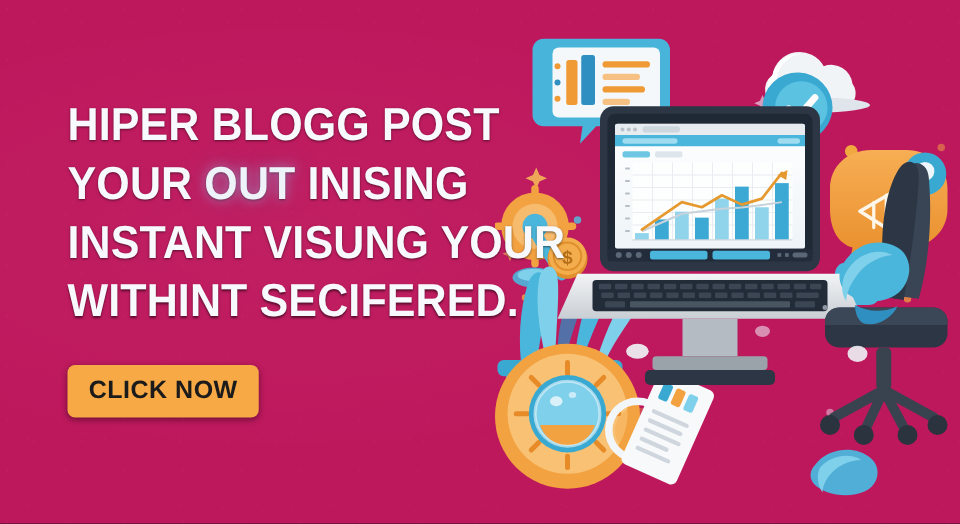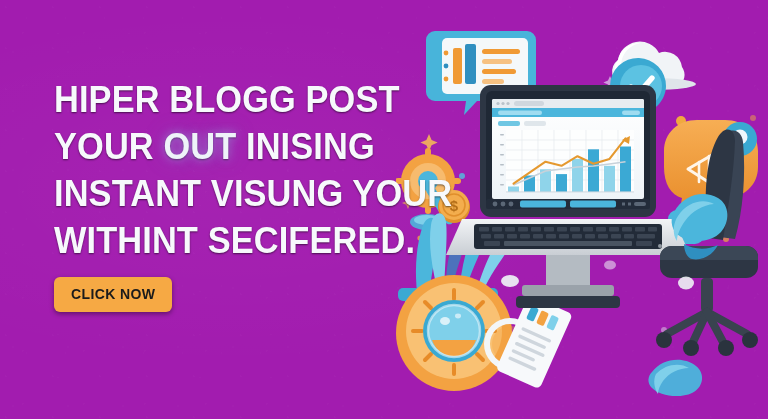--- a/index.html
+++ b/index.html
@@ -10,21 +10,21 @@
   }
   body {
     font-family: "Liberation Sans", sans-serif;
   }
 
   #banner {
     position: relative;
     width: 768px;
     height: 419px;
     overflow: hidden;
-    background: #a21caf;
+    background: #be185d;
   }
 
   
   #noise-layer {
     position: absolute;
     inset: 0;
     pointer-events: none;
     opacity: .5;
     background-image:
       radial-gradient(circle at 12% 18%, rgba(255,255,255,.045) 0 1px, transparent 1px),
@@ -66,29 +66,29 @@
     position: relative;
     color: #eef3f9;
     text-shadow:
       0 0 10px rgba(150,185,225,.55),
       0 0 22px rgba(110,150,200,.35),
       0 1px 2px rgba(0,0,0,.5);
   }
 
   #cta-button {
     display: inline-block;
-    margin-top: 13px;
+    margin-top: 28px;
     padding: 9px 17px 10px;
     background: #f6a944;
     color: #1b1b1b;
     border: none;
     border-radius: 6px;
     font-family: "Liberation Sans Narrow", "Liberation Sans", sans-serif;
     font-weight: 700;
-    font-size: 14px;
+    font-size: 20px;
     letter-spacing: .4px;
     text-transform: uppercase;
     cursor: pointer;
     box-shadow: 0 2px 5px rgba(0,0,0,.4);
   }
 
   
   #illustration {
     position: absolute;
     right: 0;

